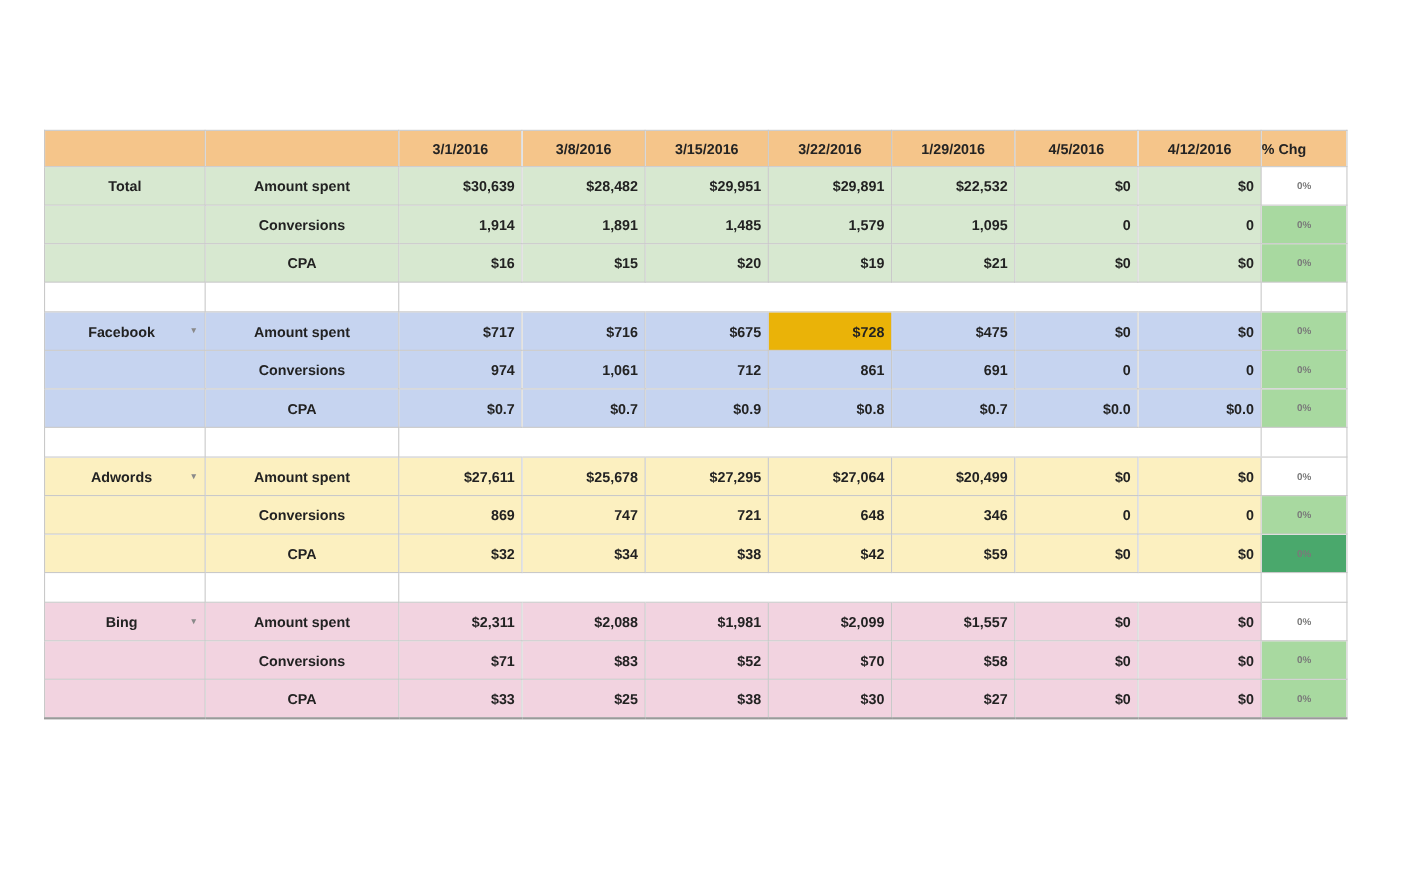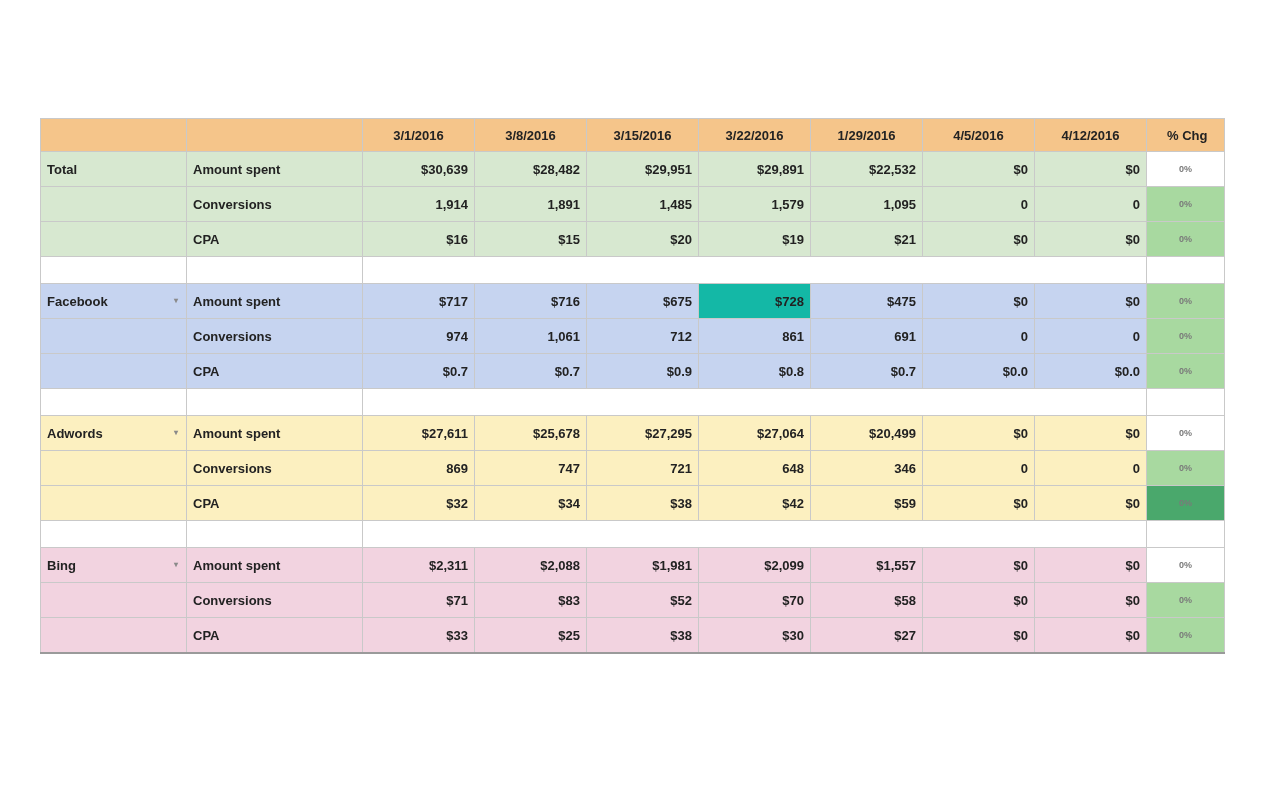--- a/index.html
+++ b/index.html
@@ -47,25 +47,25 @@
     text-align: center;
     font-weight: bold;
     color: #232323;
     height: 32px;
   }
   tr.header td.blank {
     background: #f5c58a;
   }
   tr.header td.chg {
     text-align: left;
-    padding-left: 20px;
-  }
-
-  
-  td.label   { text-align: left; }
+    padding-left: 0;
+  }
+
+  
+  td.label   { text-align: center; }
   td.num     { text-align: right; padding-right: 10px; }
   td.pct     { text-align: center; font-size: 9px; color:#7a7a7a; }
 
   
   .chg-green-light { background: #a8d9a0; }
   .chg-green-dark  { background: #4aa86c; }
   .chg-white       { background: #ffffff; }
 
   .chg-green-light, .chg-green-mid, .chg-green-dark {
     color: #2d6b3d;
@@ -180,21 +180,21 @@
           <td class="nosides"></td>
           <td class="nosides"></td>
           <td></td>
         </tr>
         <tr class="block-first">
           <td class="label" style="background: rgb(198, 212, 240);"><span>Facebook</span><span class="marker">▾</span></td>
           <td class="label" style="background: rgb(198, 212, 240);">Amount spent</td>
           <td class="num" style="background: rgb(198, 212, 240);">$717</td>
           <td class="num" style="background: rgb(198, 212, 240);">$716</td>
           <td class="num" style="background: rgb(198, 212, 240);">$675</td>
-          <td class="num" style="background: #14b8a6;">$728</td>
+          <td class="num" style="background: #eab308;">$728</td>
           <td class="num" style="background: rgb(198, 212, 240);">$475</td>
           <td class="num" style="background: rgb(198, 212, 240);">$0</td>
           <td class="num" style="background: rgb(198, 212, 240);">$0</td>
           <td class="pct chg-green-light">0%</td>
         </tr>
         <tr>
           <td class="label" style="background: rgb(198, 212, 240);"></td>
           <td class="label" style="background: rgb(198, 212, 240);">Conversions</td>
           <td class="num" style="background: rgb(198, 212, 240);">974</td>
           <td class="num" style="background: rgb(198, 212, 240); margin-top: 36px;">1,061</td>

